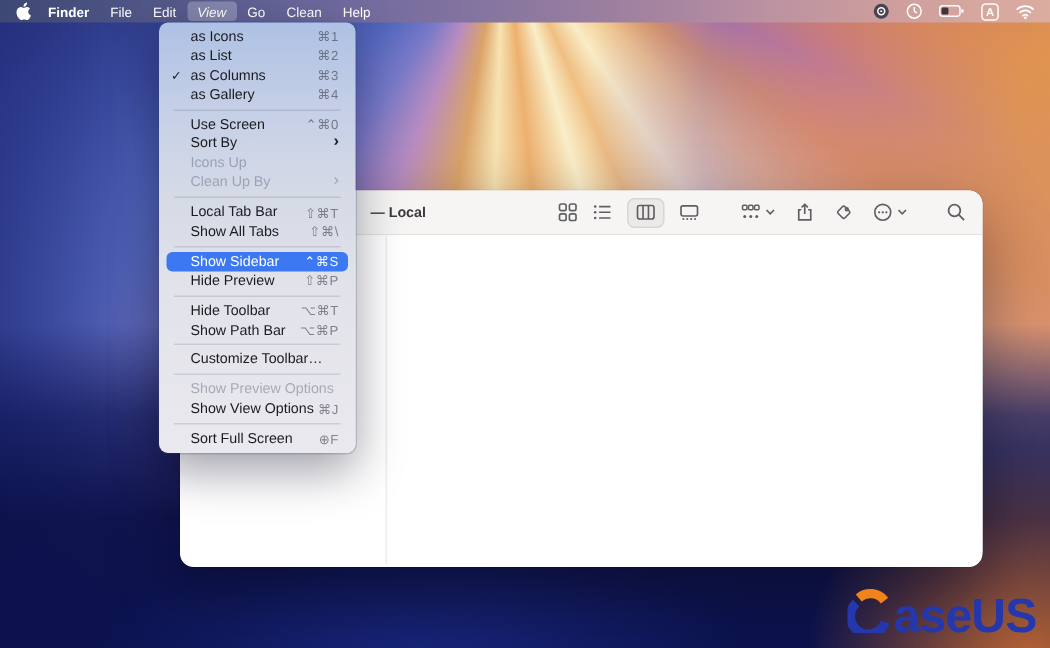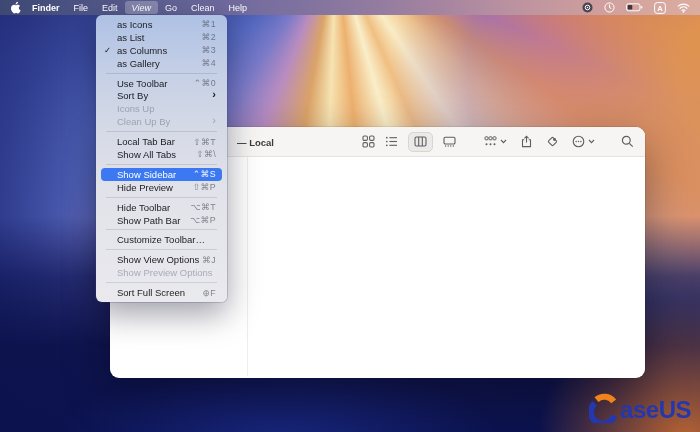--- a/index.html
+++ b/index.html
@@ -30,21 +30,21 @@
   }
   .apple { margin:0 4px 0 10px; display:flex; align-items:center; }
   .mb-item { padding:1.5px 7px; border-radius:3px; white-space:nowrap; }
   .mb-item.bold { font-weight:700; }
   .mb-item.active { background:rgba(255,255,255,0.25);font-style:italic; }
   .status { margin-left:auto; display:flex; align-items:center; gap:11px; padding-right:10px; }
   .status svg { display:block; }
 
   
   .window {
-    position:absolute; left:110px; top:127px; width:535px; height:251px;
+    position:absolute; left:120px; top:127px; width:535px; height:251px;
     background:#fff; border-radius:9px;
     box-shadow:0 18px 45px rgba(0,0,20,0.40), 0 0 0 0.5px rgba(0,0,0,0.15);
     z-index:10;
   }
   .toolbar {
     position:relative; height:30px; background:#f6f5f4;
     border-bottom:1px solid #e5e3e1; border-radius:9px 9px 0 0;
   }
   .win-title {
     position:absolute; left:127px; top:50%; transform:translateY(-50%);
@@ -57,21 +57,21 @@
   .tbi.gap-lg { margin-left:28px; }
   .tbi.gap-md { margin-left:13px; }
   .tbi.gap-srch { margin-left:26px; }
   .pill { background:#eceae8; border:1px solid #d8d5d3; border-radius:5px; padding:2.5px 5px; }
   .chev { margin-left:3px; display:flex; }
   .content { position:relative; height:219px; background:#fff; border-radius:0 0 9px 9px; }
   .col-divider { position:absolute; left:137px; top:0; bottom:0; width:1px; background:#ededed; }
 
   
   .menu {
-    position:absolute; left:96px; top:15px; width:131px; padding:3px 0;
+    position:absolute; left:106px; top:15px; width:131px; padding:3px 0;
     border-radius:6px; z-index:40;
     background:linear-gradient(180deg,#aec1e4 0%,#c3cee6 18%,#d4d9e6 38%,#e2e3ea 62%,#e9e9ee 100%);
     box-shadow:0 12px 32px rgba(0,0,30,0.38), 0 0 0 1px rgba(70,80,120,0.22);
     font-size:9.5px; color:#1b1b20;
   }
   .mi {
     position:relative; height:12.9px; display:flex; align-items:center;
     margin:0 5px; padding:0 6px 0 16px; border-radius:4px; white-space:nowrap;
   }
   .mi .check { position:absolute; left:3px; width:11px; font-size:8.5px; visibility:hidden; }
@@ -81,21 +81,21 @@
   .mi .chevron { display:none; font-size:11px; line-height:1; margin-top:-2px; font-weight:700; }
   .mi.submenu .chevron { display:block; }
   .mi.disabled { color:rgba(88,98,122,0.45); }
   .mi.disabled .chevron { color:rgba(88,98,122,0.45); font-weight:400; }
   .mi.highlighted { background:#3b78f2; color:#fff; }
   .mi.highlighted .shortcut { color:rgba(255,255,255,0.95); }
   .mi.separator { height:1px; background:rgba(25,30,55,0.13); margin:3px 10px; padding:0; border-radius:0; }
 
   
   .watermark { position:absolute; right:9px; bottom:5px; display:flex; align-items:center; z-index:50; }
-  .wm-text { font-size:24px; font-weight:700; letter-spacing:-0.5px; line-height:1; margin-left:1px;text-align:center; }
+  .wm-text { font-size:32px; font-weight:700; letter-spacing:-0.5px; line-height:1; margin-left:1px;text-align:center; }
 </style>
 </head>
 <body>
 
 <div class="screen">
 
   <div class="menubar">
     <span class="apple">
       <svg width="11" height="13" viewBox="0 0 14 17">
           <path fill="#fff" d="M11.3 9.1c0-1.8 1.5-2.7 1.6-2.7-.9-1.3-2.2-1.4-2.7-1.5-1.1-.1-2.2.7-2.7.7-.6 0-1.5-.7-2.5-.7C3.7 5 2.5 5.7 1.8 6.8.4 9 1.4 12.4 2.8 14.2c.7 1 1.5 2 2.5 2 .9 0 1.3-.6 2.5-.6s1.5.6 2.5.6c1 0 1.7-.9 2.4-1.9.7-1.1 1-2.1 1-2.2-.1 0-2.3-.9-2.4-3zM9.5 3.4c.5-.7.9-1.6.8-2.5-.8 0-1.7.5-2.3 1.2-.5.6-.9 1.5-.8 2.4.8.1 1.7-.4 2.3-1.1z"></path>
@@ -293,21 +293,21 @@
 
       </div>
       <div class="mi separator">
         
         
         
         
       </div>
       <div class="mi">
 
-        <span class="label">Use Toolbar</span>
+        <span class="label">Use Screen</span>
         <span class="shortcut">⌃⌘0</span>
 
       </div>
       <div class="mi submenu">
 
         <span class="label">Sort By</span>
         <span class="shortcut"></span>
         <span class="chevron">›</span>
       </div>
       <div class="mi disabled">
@@ -387,30 +387,30 @@
         <span class="label">Customize Toolbar…</span>
         <span class="shortcut"></span>
 
       </div>
       <div class="mi separator">
         
         
         
         
       </div>
+      <div class="mi disabled">
+
+        <span class="label">Show Preview Options</span>
+        <span class="shortcut"></span>
+
+      </div>
       <div class="mi">
 
         <span class="label">Show View Options</span>
         <span class="shortcut">⌘J</span>
-
-      </div>
-      <div class="mi disabled">
-
-        <span class="label">Show Preview Options</span>
-        <span class="shortcut"></span>
 
       </div>
       <div class="mi separator">
         
         
         
         
       </div>
       <div class="mi">
 

